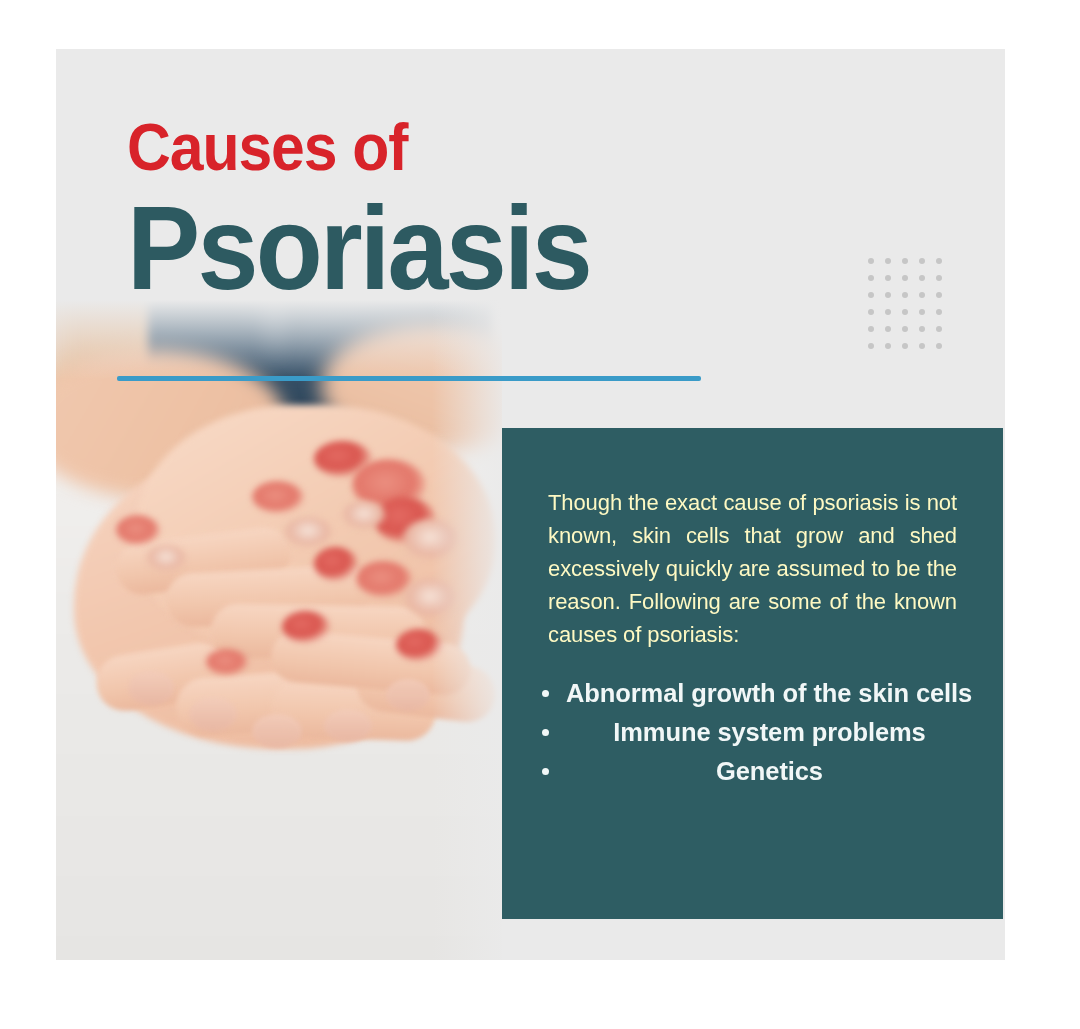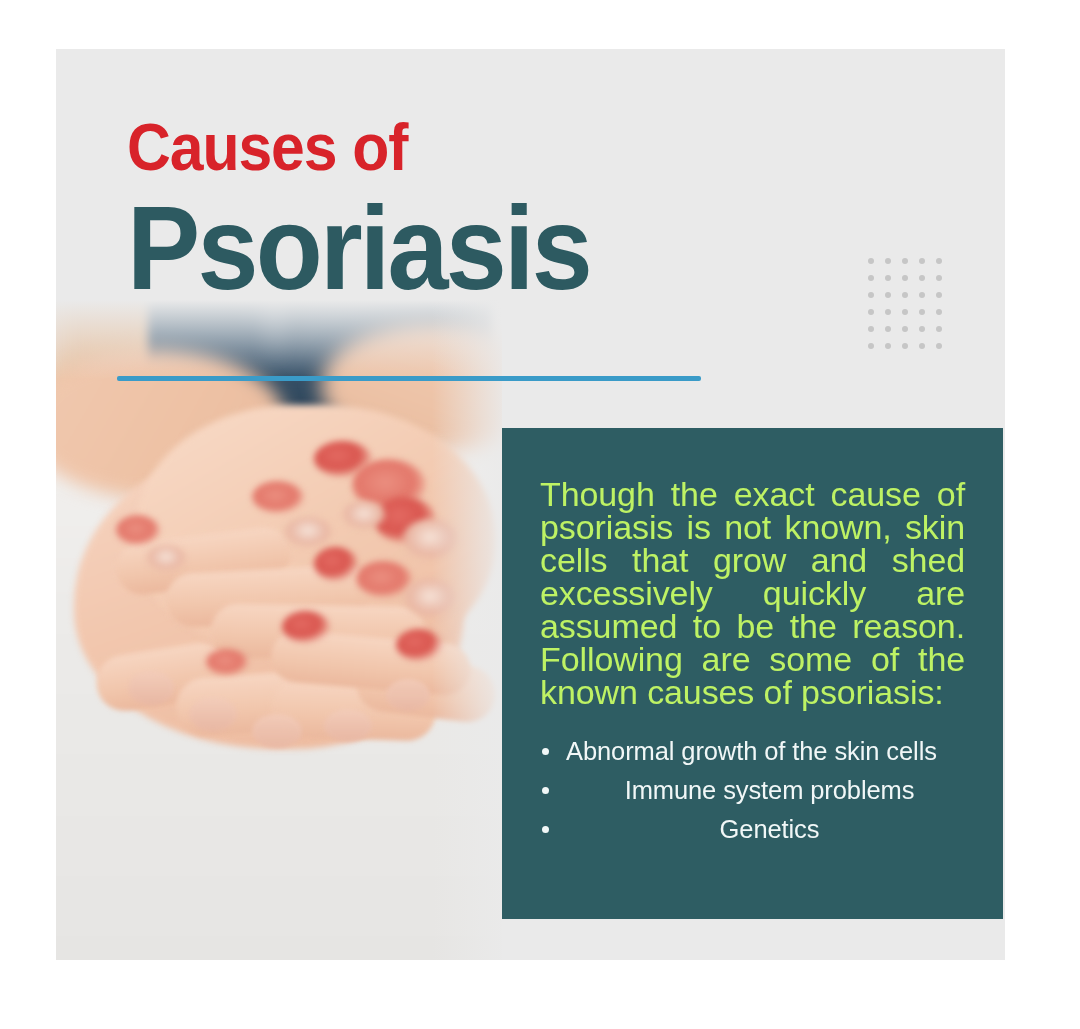--- a/index.html
+++ b/index.html
@@ -261,41 +261,42 @@
     position: absolute;
     left: 446px;
     top: 379px;
     width: 501px;
     height: 491px;
     background: #2e5d63;
     box-sizing: border-box;
     padding: 42px 30px 20px 30px;
   }
   .panel-paragraph {
-    color: #bef264;
-    font-size: 34px;
+    color: #fef9c3;
+    font-size: 22px;
     line-height: 33px;
     text-align: justify;
-    margin: 8px;
+    margin: 16px;
     letter-spacing: -0.1px;
   }
   .panel-list {
     list-style: none;
     margin: 26px 0 0 0;
     padding: 0 0 0 4px;
   }
   .panel-list li {
     position: relative;
     color: #f1f7f7;
     font-size: 25.5px;
     line-height: 33px;
     padding-left: 30px;
     margin-bottom: 6px;
     text-align: justify;
     letter-spacing: -0.1px;
+    font-weight: bold;
   }
   .panel-list li .bullet {
     position: absolute;
     left: 6px;
     top: 13px;
     width: 7px;
     height: 7px;
     border-radius: 50%;
     background: #f1f7f7;
   }

